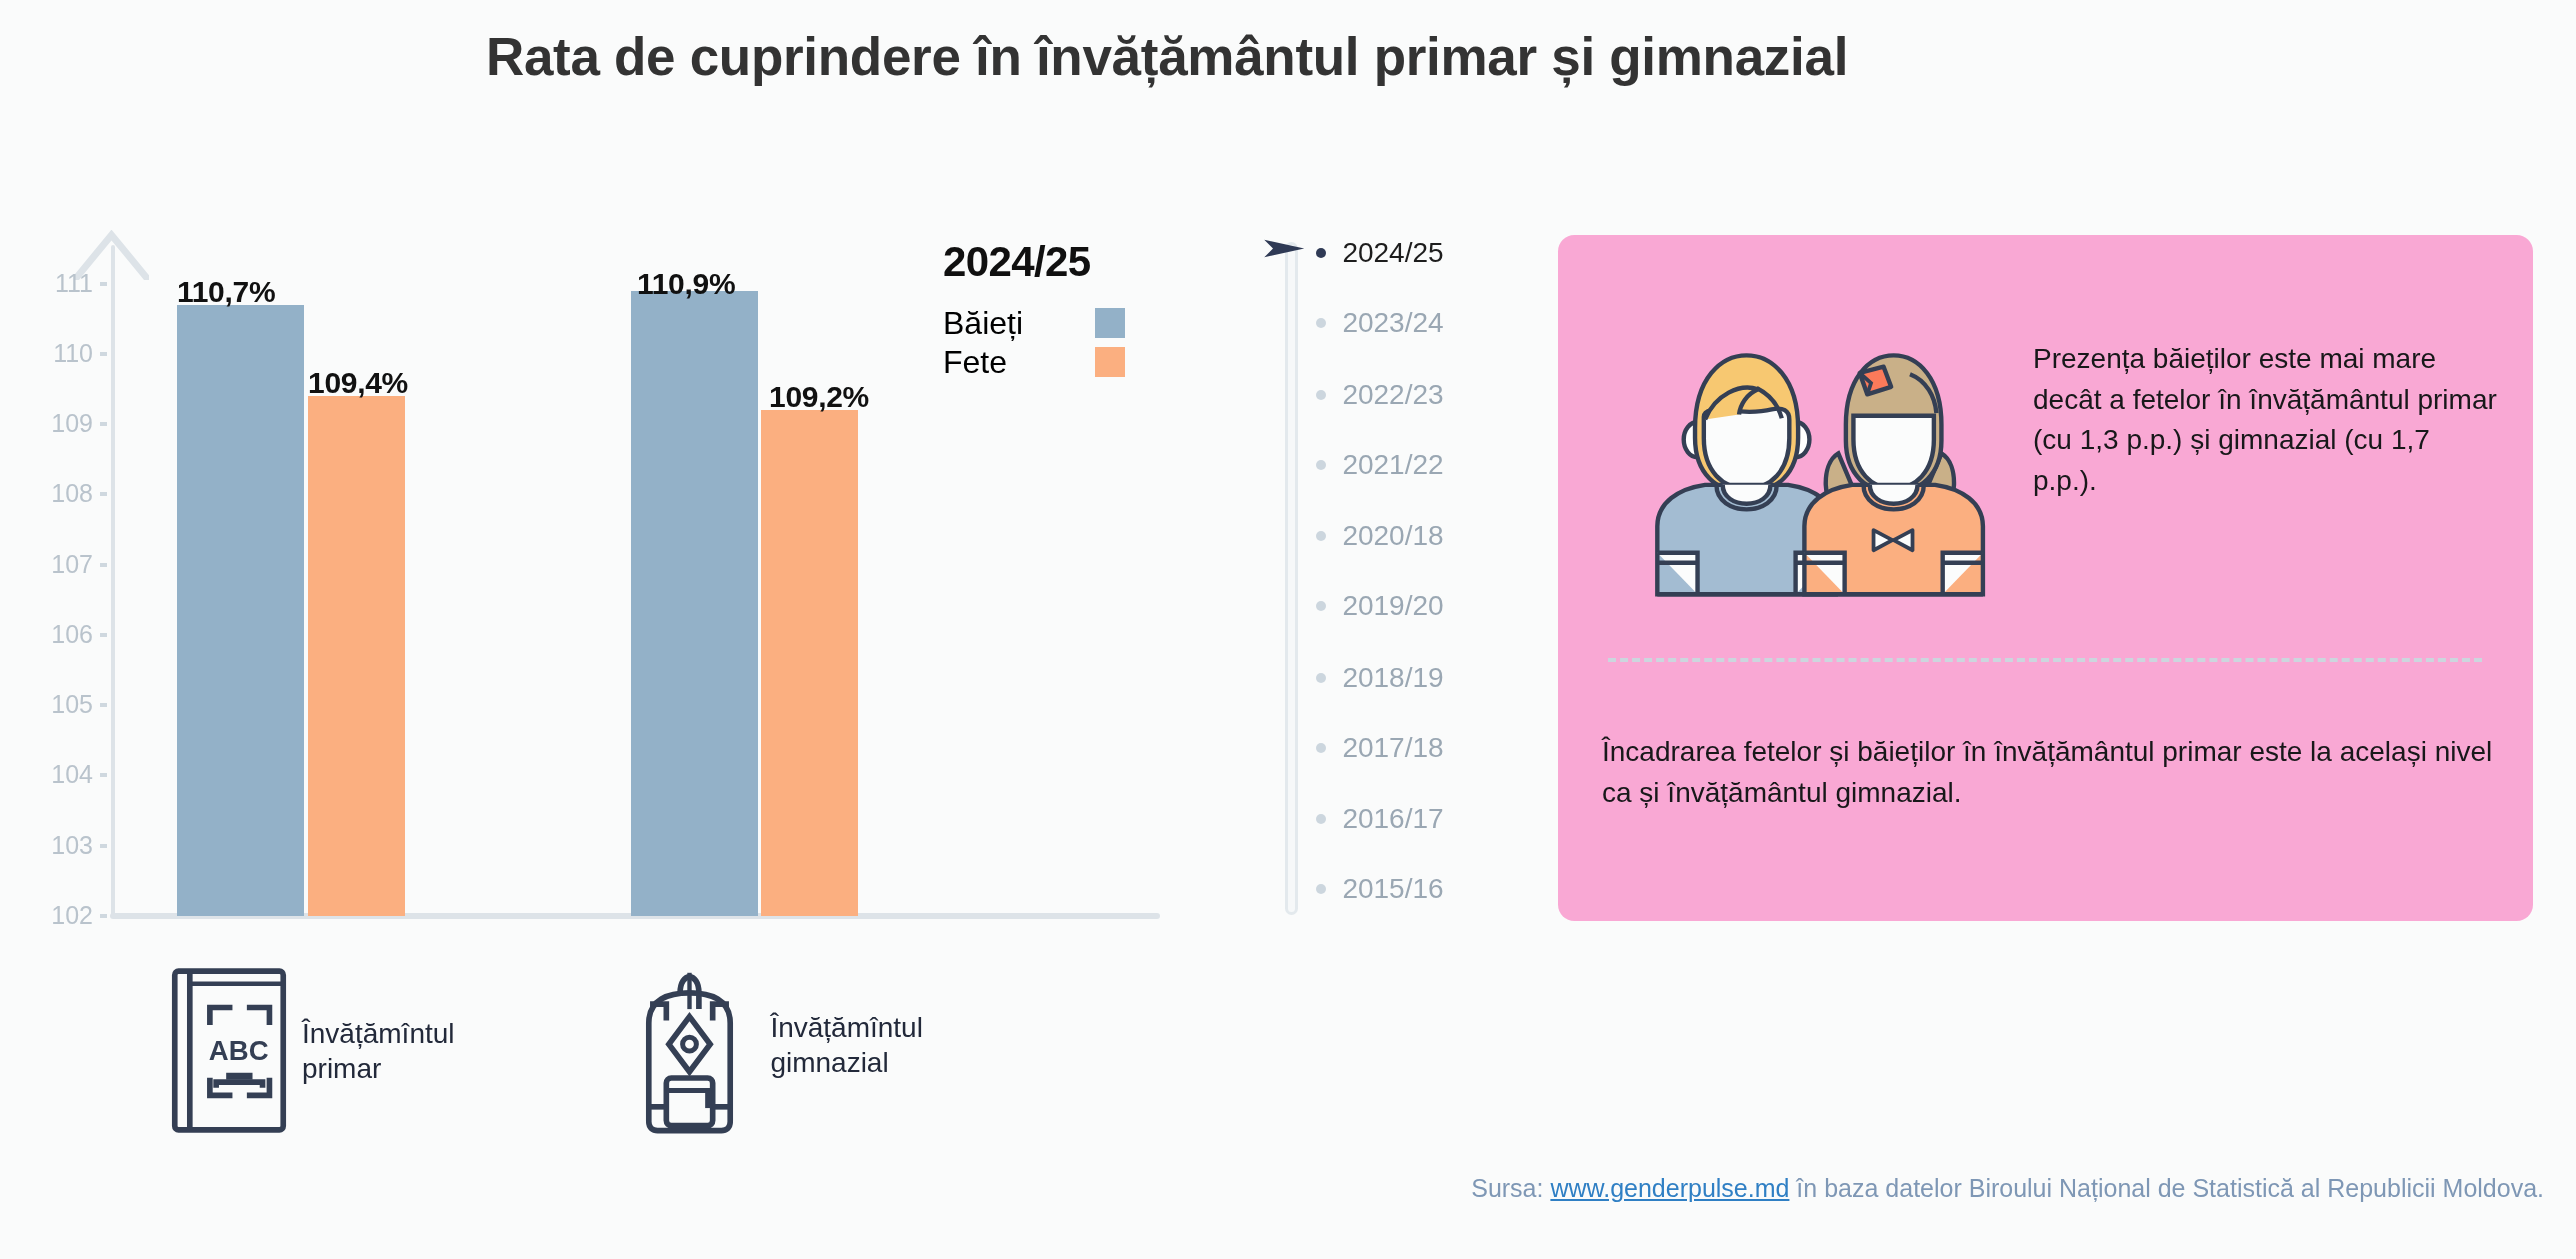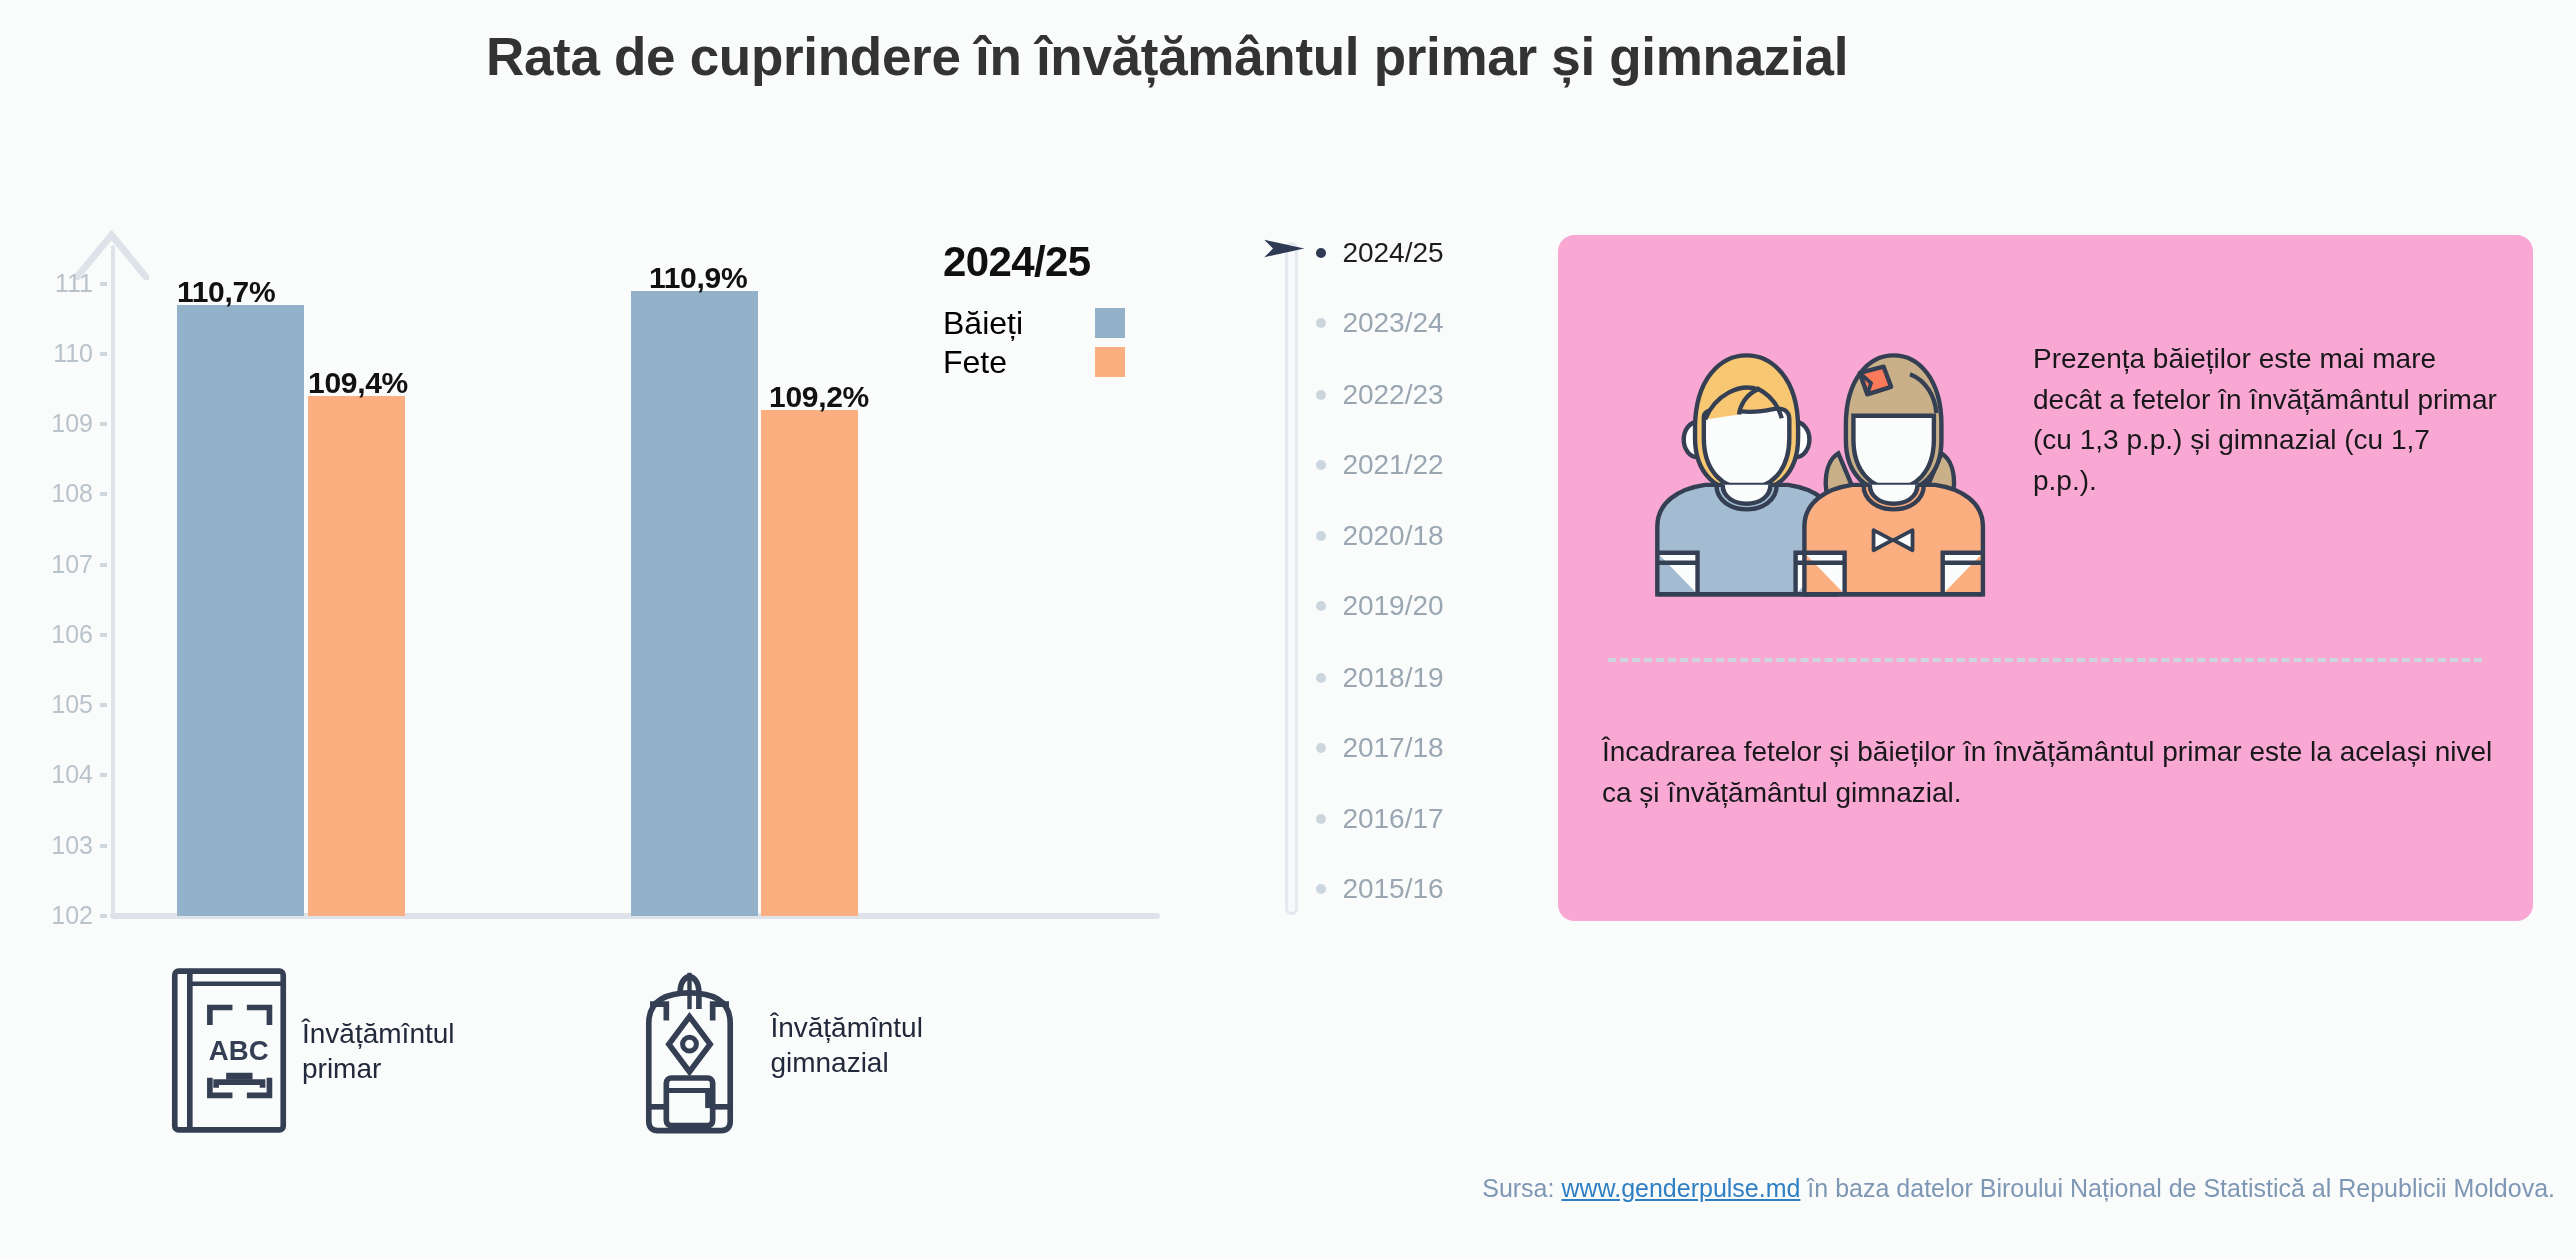--- a/index.html
+++ b/index.html
@@ -256,21 +256,21 @@
     color: #18181a;
   }
 
   
   .footer {
     position: absolute;
     left: 0;
     top: 1174px;
     width: 2576px;
     text-align: right;
-    padding-right: 21px;
+    padding-right: 32px;
     box-sizing: border-box;
     font-size: 25px;
     color: #7e97b5;
   }
   .footer .source-link {
     color: #2f7fc4;
     text-decoration: underline;
   }
 </style>
 </head>
@@ -301,21 +301,21 @@
   <div class="tick" style="top:831px"><span>103</span><span class="tick-mark"></span></div>
   <div class="tick" style="top:901px"><span>102</span><span class="tick-mark"></span></div>
 
   <div class="bar boys" style="left:177px; width:127px; height:611px;"></div>
   <div class="bar girls" style="left:308px; width:97px; height:520px;"></div>
   <div class="bar-label" style="left:177px; top:275px;">110,7%</div>
   <div class="bar-label" style="left:308px; top:366px;">109,4%</div>
 
   <div class="bar boys" style="left:631px; width:127px; height:625px;"></div>
   <div class="bar girls" style="left:761px; width:97px; height:506px;"></div>
-  <div class="bar-label" style="left:637px; top:261px;margin-left:12px;">110,9%</div>
+  <div class="bar-label" style="left:637px; top:267px;">110,9%</div>
   <div class="bar-label" style="left:769px; top:380px;">109,2%</div>
 
   <div class="legend">
     <div class="legend-year">2024/25</div>
     <div class="legend-row">
       <span class="legend-label">Băieți</span>
       <span class="legend-swatch boys"></span>
     </div>
     <div class="legend-row">
       <span class="legend-label">Fete</span>

